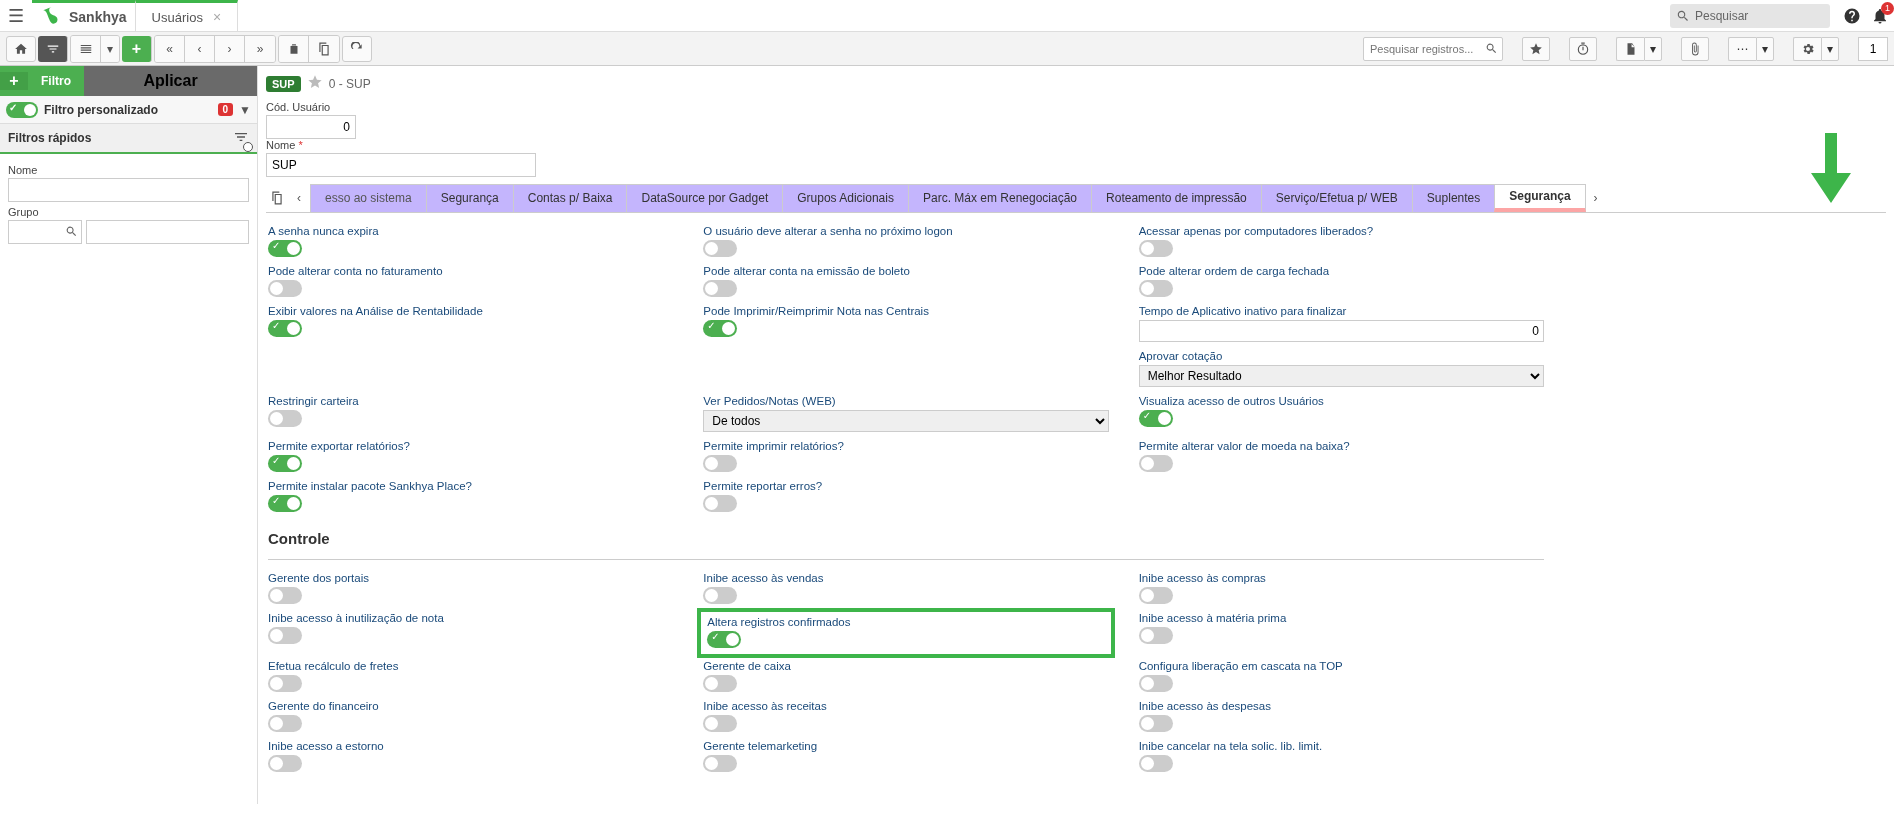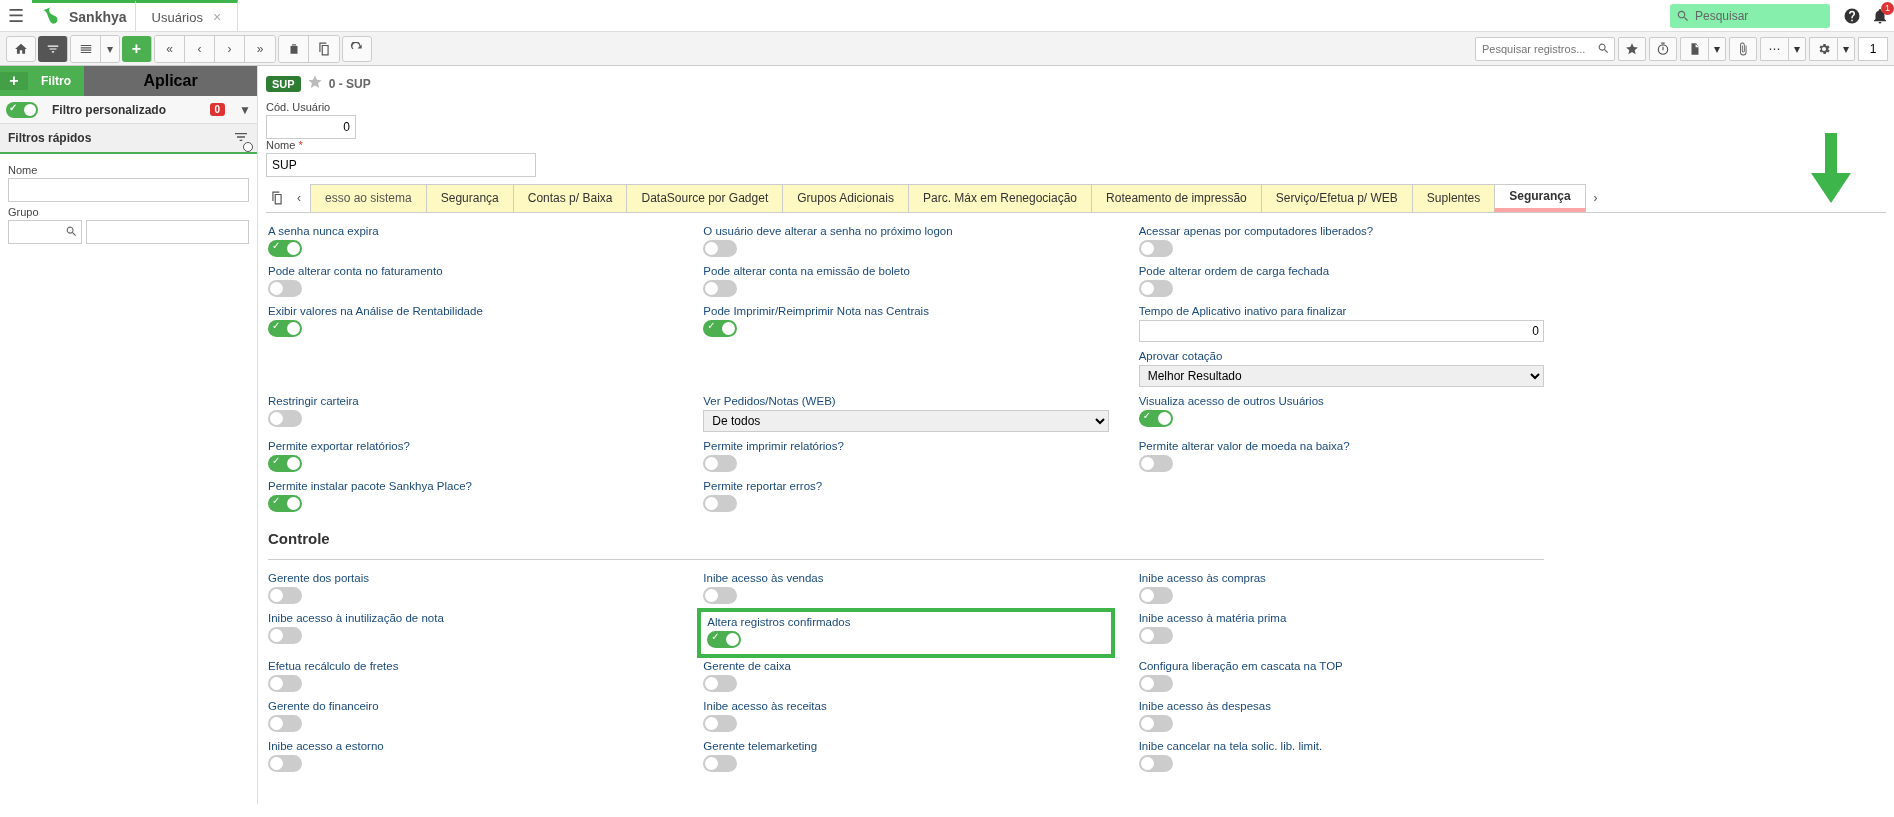--- a/index.html
+++ b/index.html
@@ -7,52 +7,52 @@
 
 
 .topbar { height:32px; background:#fff; border-bottom:1px solid #ddd; display:flex; align-items:center; }
 .topbar .hamburger { width:32px; height:32px; display:flex; align-items:center; justify-content:center; cursor:pointer; font-size:18px; color:#555; }
 .topbar .logo { display:flex; align-items:center; gap:9px; padding:0 8px; border-right:1px solid #ddd; height:100%; border-top:3px solid #3db54a;}
 .topbar .logo svg { width:20px; height:20px; }
 .topbar .logo span { font-weight:bold; font-size:14px; color:#555; }
 .topbar .tab { height:100%; padding:0 16px; display:flex; align-items:center; gap:10px; border-right:1px solid #ddd; color:#555; font-size:13px; border-top:3px solid #3db54a; background:#fff;}
 .topbar .tab .close { color:#aaa; font-size:14px; cursor:pointer; }
 .topbar .spacer { flex:1; }
-.topbar .search-box { width:160px; height:24px; background:#86efac; border-radius:3px; display:flex; align-items:center; padding:0 6px; margin-right:8px; color:#666;}
+.topbar .search-box { width:160px; height:24px; background:#e5e5e5; border-radius:3px; display:flex; align-items:center; padding:0 6px; margin-right:8px; color:#666;}
 .topbar .search-box svg { width:14px; height:14px; margin-right:5px; fill:#666;}
 .topbar .iconbtn { width:28px; height:28px; display:flex; align-items:center; justify-content:center; cursor:pointer; position:relative; }
 .topbar .iconbtn svg { width:18px; height:18px; fill:#333;}
 .topbar .badge { position:absolute; top:0; right:0; background:#d33; color:#fff; font-size:9px; border-radius:50%; width:13px; height:13px; display:flex; align-items:center; justify-content:center;}
 
 
 .toolbar { height:34px; background:#f3f3f3; border-bottom:1px solid #ccc; display:flex; align-items:center; padding:0 6px; gap:2px; position:relative;}
 .toolbar .tgroup { display:flex; border:1px solid #ccc; border-radius:3px; overflow:hidden; }
 .toolbar .tbtn { width:30px; height:26px; background:#fafafa; display:flex; align-items:center; justify-content:center; cursor:pointer; color:#555; border-right:1px solid #ccc;}
 .toolbar .tbtn:last-child { border-right:none; }
 .toolbar .tbtn.primary { border-radius:3px; color:#555; }
 .toolbar .tbtn.dark { background:#555; color:#fff; }
 .toolbar .tbtn.green { background:#4caf50; color:#fff; font-size:16px; font-weight:bold;}
 .toolbar .tbtn svg { width:14px; height:14px; fill:currentColor; }
-.toolbar .right { position:absolute; right:6px; display:flex; align-items:flex-start; gap:3px; }
+.toolbar .right { position:absolute; right:6px; display:flex; align-items:flex-start; gap:19px; }
 .toolbar .right .rsearch { width:140px; height:24px; border:1px solid #ccc; border-radius:2px; padding:0 22px 0 6px; font-size:11px; color:#888; background:#fff;}
 .toolbar .right .searchwrap { position:relative; }
 .toolbar .right .searchwrap svg { position:absolute; right:5px; top:5px; width:13px; height:13px; fill:#666;}
 .toolbar .right .rbtn { width:28px; height:24px; border:1px solid #ccc; background:#fafafa; display:flex; align-items:center; justify-content:center; cursor:pointer; border-radius:2px;}
 .toolbar .right .rbtn.split { width:18px; }
 .toolbar .right .rbtn svg { width:14px; height:14px; fill:#555;}
 .toolbar .right .pagecount { width:30px; height:24px; border:1px solid #ccc; background:#fff; text-align:center; font-size:12px;}
 
 
 .layout { display:flex; }
 .sidebar { width:258px; border-right:1px solid #ddd; }
 .sidebar .filter-hdr { display:flex; height:30px; }
 .sidebar .filter-hdr .fbtn { flex:0 0 84px; background:#4caf50; color:#fff; display:flex; align-items:center; font-weight:bold; font-size:12px;}
 .sidebar .filter-hdr .fbtn .pl { width:28px; text-align:center; font-size:16px; background:#43a047;}
 .sidebar .filter-hdr .apply { flex:1; background:#6a6a6a; color:#000000; display:flex; align-items:center; justify-content:center; font-weight:bold; font-size:16px; cursor:pointer;}
-.sidebar .custom-filter-row { height:28px; background:#f7f7f7; border-bottom:1px solid #ddd; display:flex; align-items:center; padding:0 6px; font-size:12px; font-weight:bold; color:#333; gap:14px;}
+.sidebar .custom-filter-row { height:28px; background:#f7f7f7; border-bottom:1px solid #ddd; display:flex; align-items:center; padding:0 6px; font-size:12px; font-weight:bold; color:#333; gap:6px;}
 .sidebar .custom-filter-row .badge0 { margin-left:auto; background:#d33; color:#fff; font-size:10px; padding:1px 5px; border-radius:3px;}
 .sidebar .custom-filter-row .chev { color:#555; cursor:pointer; font-size:12px;}
 .sidebar .quick-filters-hdr { height:30px; background:#f0f0f0; border-bottom:2px solid #4caf50; display:flex; align-items:center; padding:0 8px; font-weight:bold; font-size:12px;}
 .sidebar .quick-filters-hdr .funnel { margin-left:auto; position:relative; }
 .sidebar .quick-filters-hdr .funnel svg { width:16px; height:16px; fill:#555;}
 .sidebar .form { padding:6px 8px; }
 .sidebar .form label { font-size:11px; color:#444; display:block; margin:4px 0 2px;}
 .sidebar .form input { width:100%; height:24px; border:1px solid #ccc; padding:0 4px; font-size:12px;}
 .sidebar .form .row { display:flex; gap:4px; }
 .sidebar .form .row input:first-child { width:74px; }
@@ -62,35 +62,35 @@
 
 .miniswitch { width:32px; height:16px; background:#4caf50; border-radius:8px; position:relative; }
 .miniswitch::after { content:"✓"; position:absolute; left:3px; top:0; color:#fff; font-size:10px; }
 .miniswitch .knob { position:absolute; right:2px; top:2px; width:12px; height:12px; background:#fff; border-radius:50%;}
 
 
 .main { flex:1; padding:4px 8px 20px 8px; overflow:auto; }
 .main .record-hdr { display:flex; align-items:center; gap:6px; padding:4px 0 8px;}
 .main .record-hdr .chip { background:#2e7d32; color:#fff; font-size:11px; font-weight:bold; padding:2px 6px; border-radius:3px;}
 .main .record-hdr .star svg { width:16px; height:16px; fill:#bbb;}
-.main .record-hdr .title { font-size:12px; color:#666; font-weight:bold;}
+.main .record-hdr .title { font-size:12px; color:#666; font-weight:normal;}
 .main .fields { margin-bottom:6px; }
 .main .fields .f { display:inline-block; margin-right:10px; vertical-align:top; }
 .main .fields label { font-size:11px; color:#444; display:block; margin-bottom:2px;}
 .main .fields .req { color:#d33; }
 .main .fields input { height:24px; border:1px solid #ccc; padding:0 5px; font-size:12px;}
 .main .fields input.code { width:90px; text-align:right; }
 .main .fields input.name { width:270px; }
 
 
 .tabstrip { display:flex; align-items:center; border-bottom:1px solid #ccc; height:30px; position:relative;}
 .tabstrip .nav { width:22px; height:28px; display:flex; align-items:center; justify-content:center; color:#555; cursor:pointer;}
 .tabstrip .copyicon { width:22px; height:28px; display:flex; align-items:center; justify-content:center; cursor:pointer;}
 .tabstrip .copyicon svg { width:14px; height:14px; fill:#555;}
-.tabstrip .tab { padding:0 14px; height:28px; display:flex; align-items:center; border:1px solid #ccc; border-bottom:none; margin-right:-1px; background:#fef9c3; font-size:12px; color:#333; cursor:pointer; white-space:nowrap;}
+.tabstrip .tab { padding:0 14px; height:28px; display:flex; align-items:center; border:1px solid #ccc; border-bottom:none; margin-right:-1px; background:#c4b5fd; font-size:12px; color:#333; cursor:pointer; white-space:nowrap;}
 .tabstrip .tab.active { background:#fff; font-weight:bold; border-bottom:4px solid #fca5a5; position:relative; z-index:1;}
 .tabstrip .tab.partial { color:#555;}
 
 
 .bigarrow { position:absolute; right:35px; top:-50px; }
 .bigarrow svg { width:40px; height:70px; }
 
 
 .settings { display:grid; grid-template-columns: repeat(3, 1fr); column-gap:30px; row-gap:8px; padding:12px 2px; max-width:1280px;}
 .settings .item label { font-size:11.5px; color:#1a4a7a; display:block; margin-bottom:3px;}

